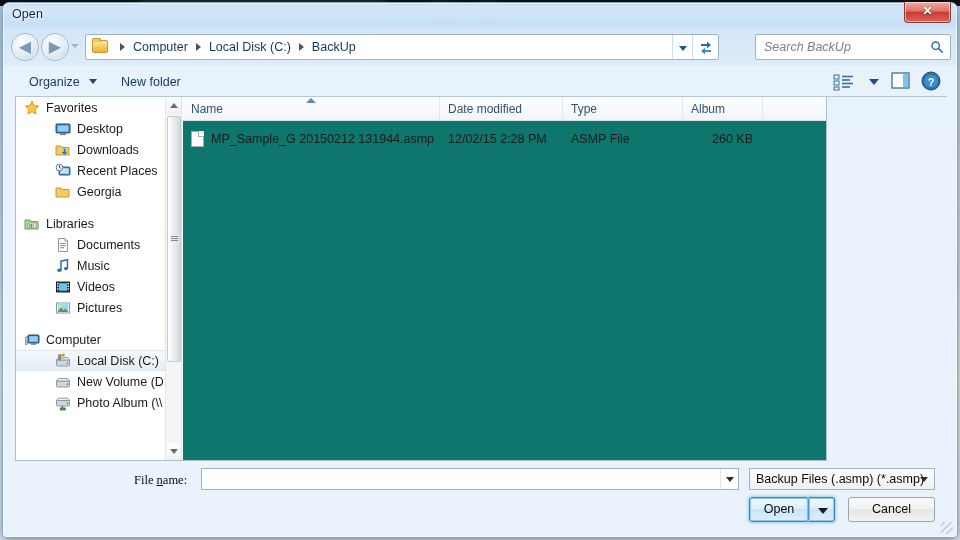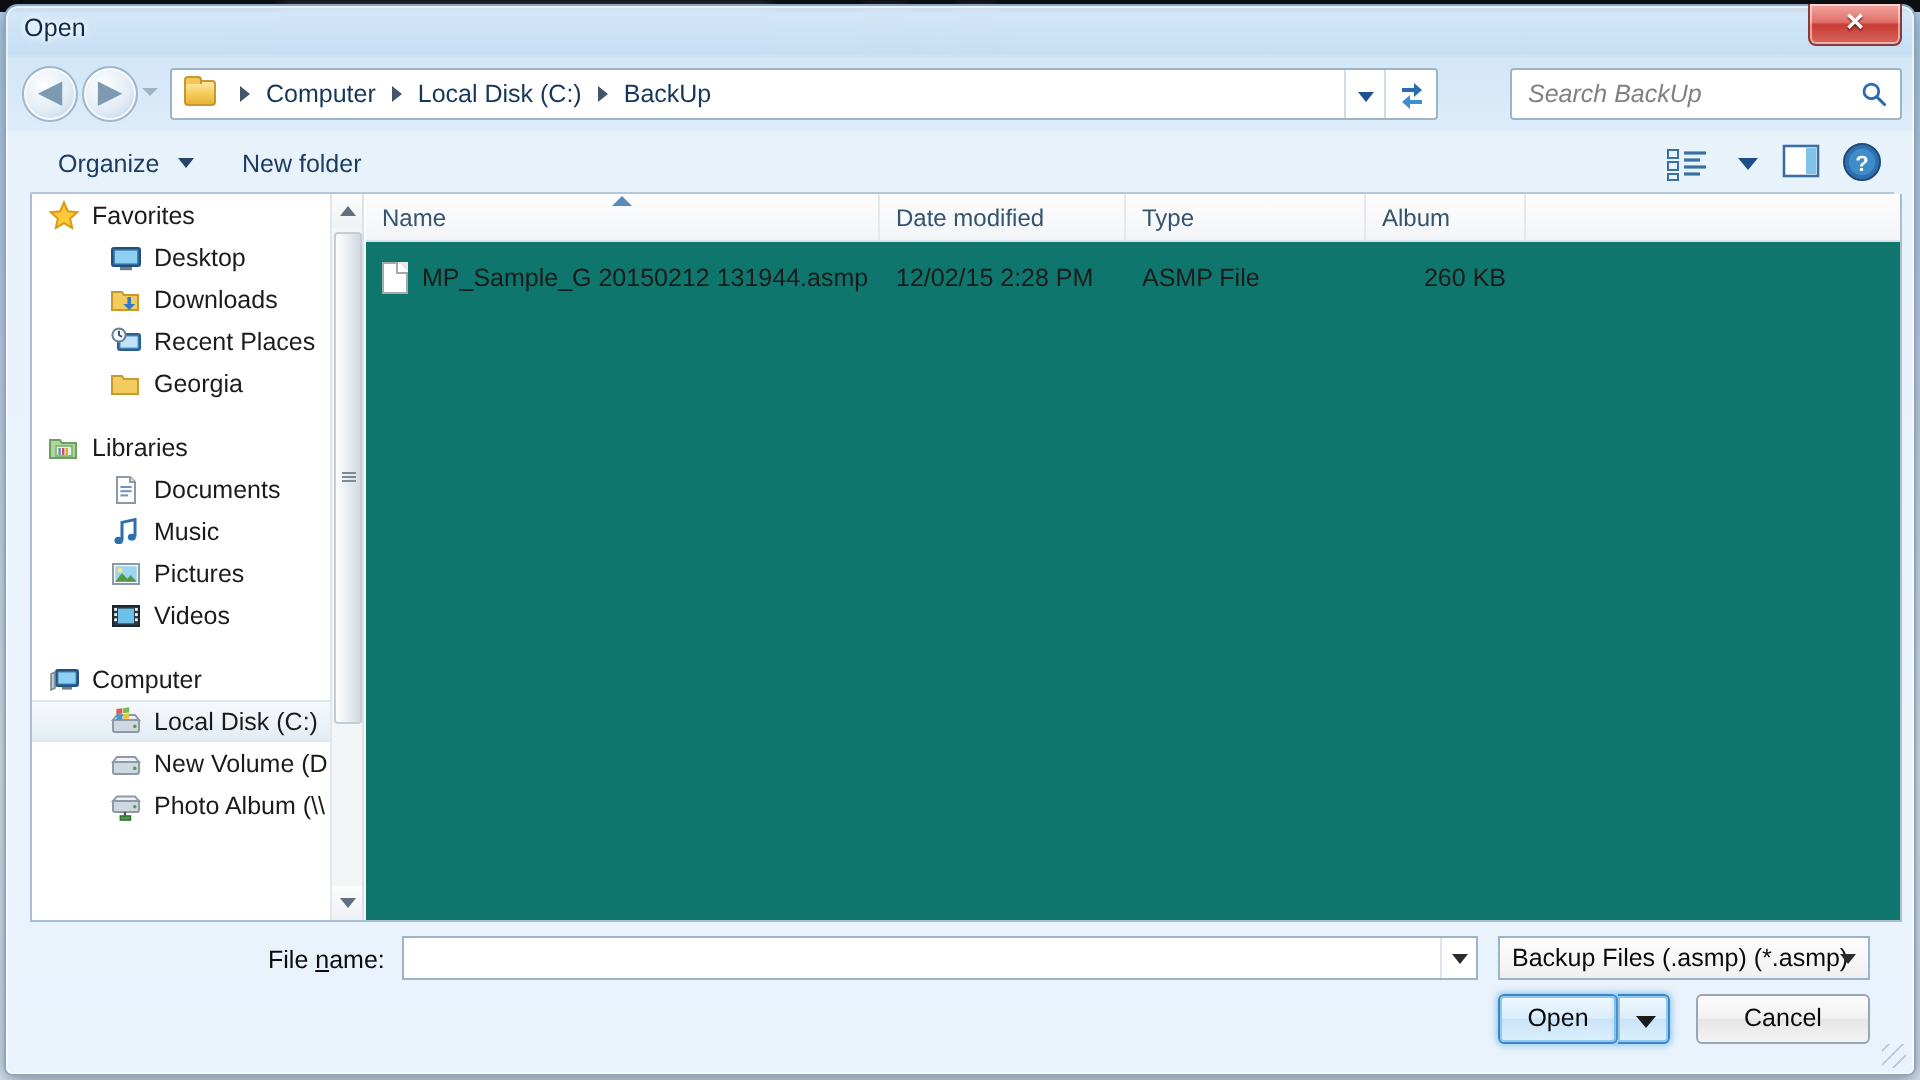--- a/index.html
+++ b/index.html
@@ -189,21 +189,21 @@
   #view-button   { position: absolute; right: 84px; top: 5px; width: 30px; height: 20px; cursor: pointer; }
   #view-caret    { position: absolute; right: 68px; top: 12px; width:0; height:0;
                    border-left: 5px solid transparent; border-right: 5px solid transparent;
                    border-top: 6px solid #1f4d85; cursor: pointer; }
   #preview-button{ position: absolute; right: 36px; top: 5px; width: 20px; height: 18px; cursor: pointer; }
   #help-button   { position: absolute; right: 6px;  top: 4px;  width: 20px; height: 20px; cursor: pointer; }
 
   
   #content {
     position: absolute; left: 12px; top: 94px;
-    width: 936px; height: 364px;
+    width: 812px; height: 364px;
     background: #fff;
     border: 1px solid #a9bed0;
     border-top: none;
   }
 
   
   #navpane {
     position: absolute; left: 0; top: 0;
     width: 166px; height: 100%;
     background: #fff;
@@ -315,21 +315,21 @@
   .fr-type { position: absolute; }
   .fr-size { position: absolute; text-align: right; }
 
   
   #bottom {
     position: absolute; left: 0; top: 458px;
     width: 100%; height: 78px;
   }
   #filename-label {
     position: absolute; left: 131px; top: 470px;
-    font-size: 12.5px; color: #0b0b0b;
+    font-size: 12.5px; color: #0b0b0b; font-family: Liberation Serif, serif;
   }
   #filename-label u { text-decoration: underline; }
 
   #filename-input {
     position: absolute; left: 198px; top: 465px;
     width: 538px; height: 22px;
     background: #fff;
     border: 1px solid #9cb4c8;
     cursor: text;
   }
@@ -605,45 +605,45 @@
             <ellipse cx="4.4" cy="12.2" rx="2.2" ry="1.8" fill="#2f6fae"></ellipse>
             <ellipse cx="10.9" cy="10.6" rx="2.0" ry="1.7" fill="#2f6fae"></ellipse>
           </svg>
         </span>
         <span>Music</span>
       </div>
 
       <div class="navitem lvl1">
         <span class="ni-ico">
           <svg width="16" height="16" viewBox="0 0 16 16">
-            <rect x="1.5" y="3" width="13" height="10" fill="#ffffff" stroke="#8d9aa6" stroke-width="1"></rect>
-            <rect x="2.6" y="4.1" width="10.8" height="7.8" fill="#9fd4ef"></rect>
-            <path d="M2.6 11.9 L6 7.5 L8.6 10.4 L10.4 8.6 L13.4 11.9 Z" fill="#4f9a4a"></path>
-            <circle cx="5" cy="6.2" r="1.2" fill="#ffe47a"></circle>
-          </svg>
-        </span>
-        <span>Pictures</span>
-      </div>
-
-      <div class="navitem lvl1">
-        <span class="ni-ico">
-          <svg width="16" height="16" viewBox="0 0 16 16">
             <rect x="1.5" y="3" width="13" height="10" fill="#2b3a47" stroke="#1b2630" stroke-width="1"></rect>
             <rect x="4" y="4.3" width="8" height="7.4" fill="#6fc0e8"></rect>
             <g fill="#f0f4f7">
               <rect x="2.1" y="4" width="1.4" height="1.4"></rect>
                 <rect x="2.1" y="6.6" width="1.4" height="1.4"></rect>
               <rect x="2.1" y="9.2" width="1.4" height="1.4"></rect>
               <rect x="12.5" y="4" width="1.4" height="1.4"></rect>
                 <rect x="12.5" y="6.6" width="1.4" height="1.4"></rect>
               <rect x="12.5" y="9.2" width="1.4" height="1.4"></rect>
             </g>
           </svg>
         </span>
         <span>Videos</span>
+      </div>
+
+      <div class="navitem lvl1">
+        <span class="ni-ico">
+          <svg width="16" height="16" viewBox="0 0 16 16">
+            <rect x="1.5" y="3" width="13" height="10" fill="#ffffff" stroke="#8d9aa6" stroke-width="1"></rect>
+            <rect x="2.6" y="4.1" width="10.8" height="7.8" fill="#9fd4ef"></rect>
+            <path d="M2.6 11.9 L6 7.5 L8.6 10.4 L10.4 8.6 L13.4 11.9 Z" fill="#4f9a4a"></path>
+            <circle cx="5" cy="6.2" r="1.2" fill="#ffe47a"></circle>
+          </svg>
+        </span>
+        <span>Pictures</span>
       </div>
 
       <div class="spacer"></div>
 
       <div class="navitem section lvl0">
         <span class="ni-ico">
           <svg width="16" height="16" viewBox="0 0 16 16">
             <rect x="4" y="3" width="11" height="8" rx="1" fill="#2f6fae" stroke="#264f76" stroke-width="1"></rect>
             <rect x="5.2" y="4.2" width="8.6" height="5.6" fill="#8fd0f0"></rect>
             <path d="M1.5 5 L3.5 4 L3.5 12 L1.5 13 Z" fill="#b9c5d1" stroke="#7b8894" stroke-width="0.8"></path>

